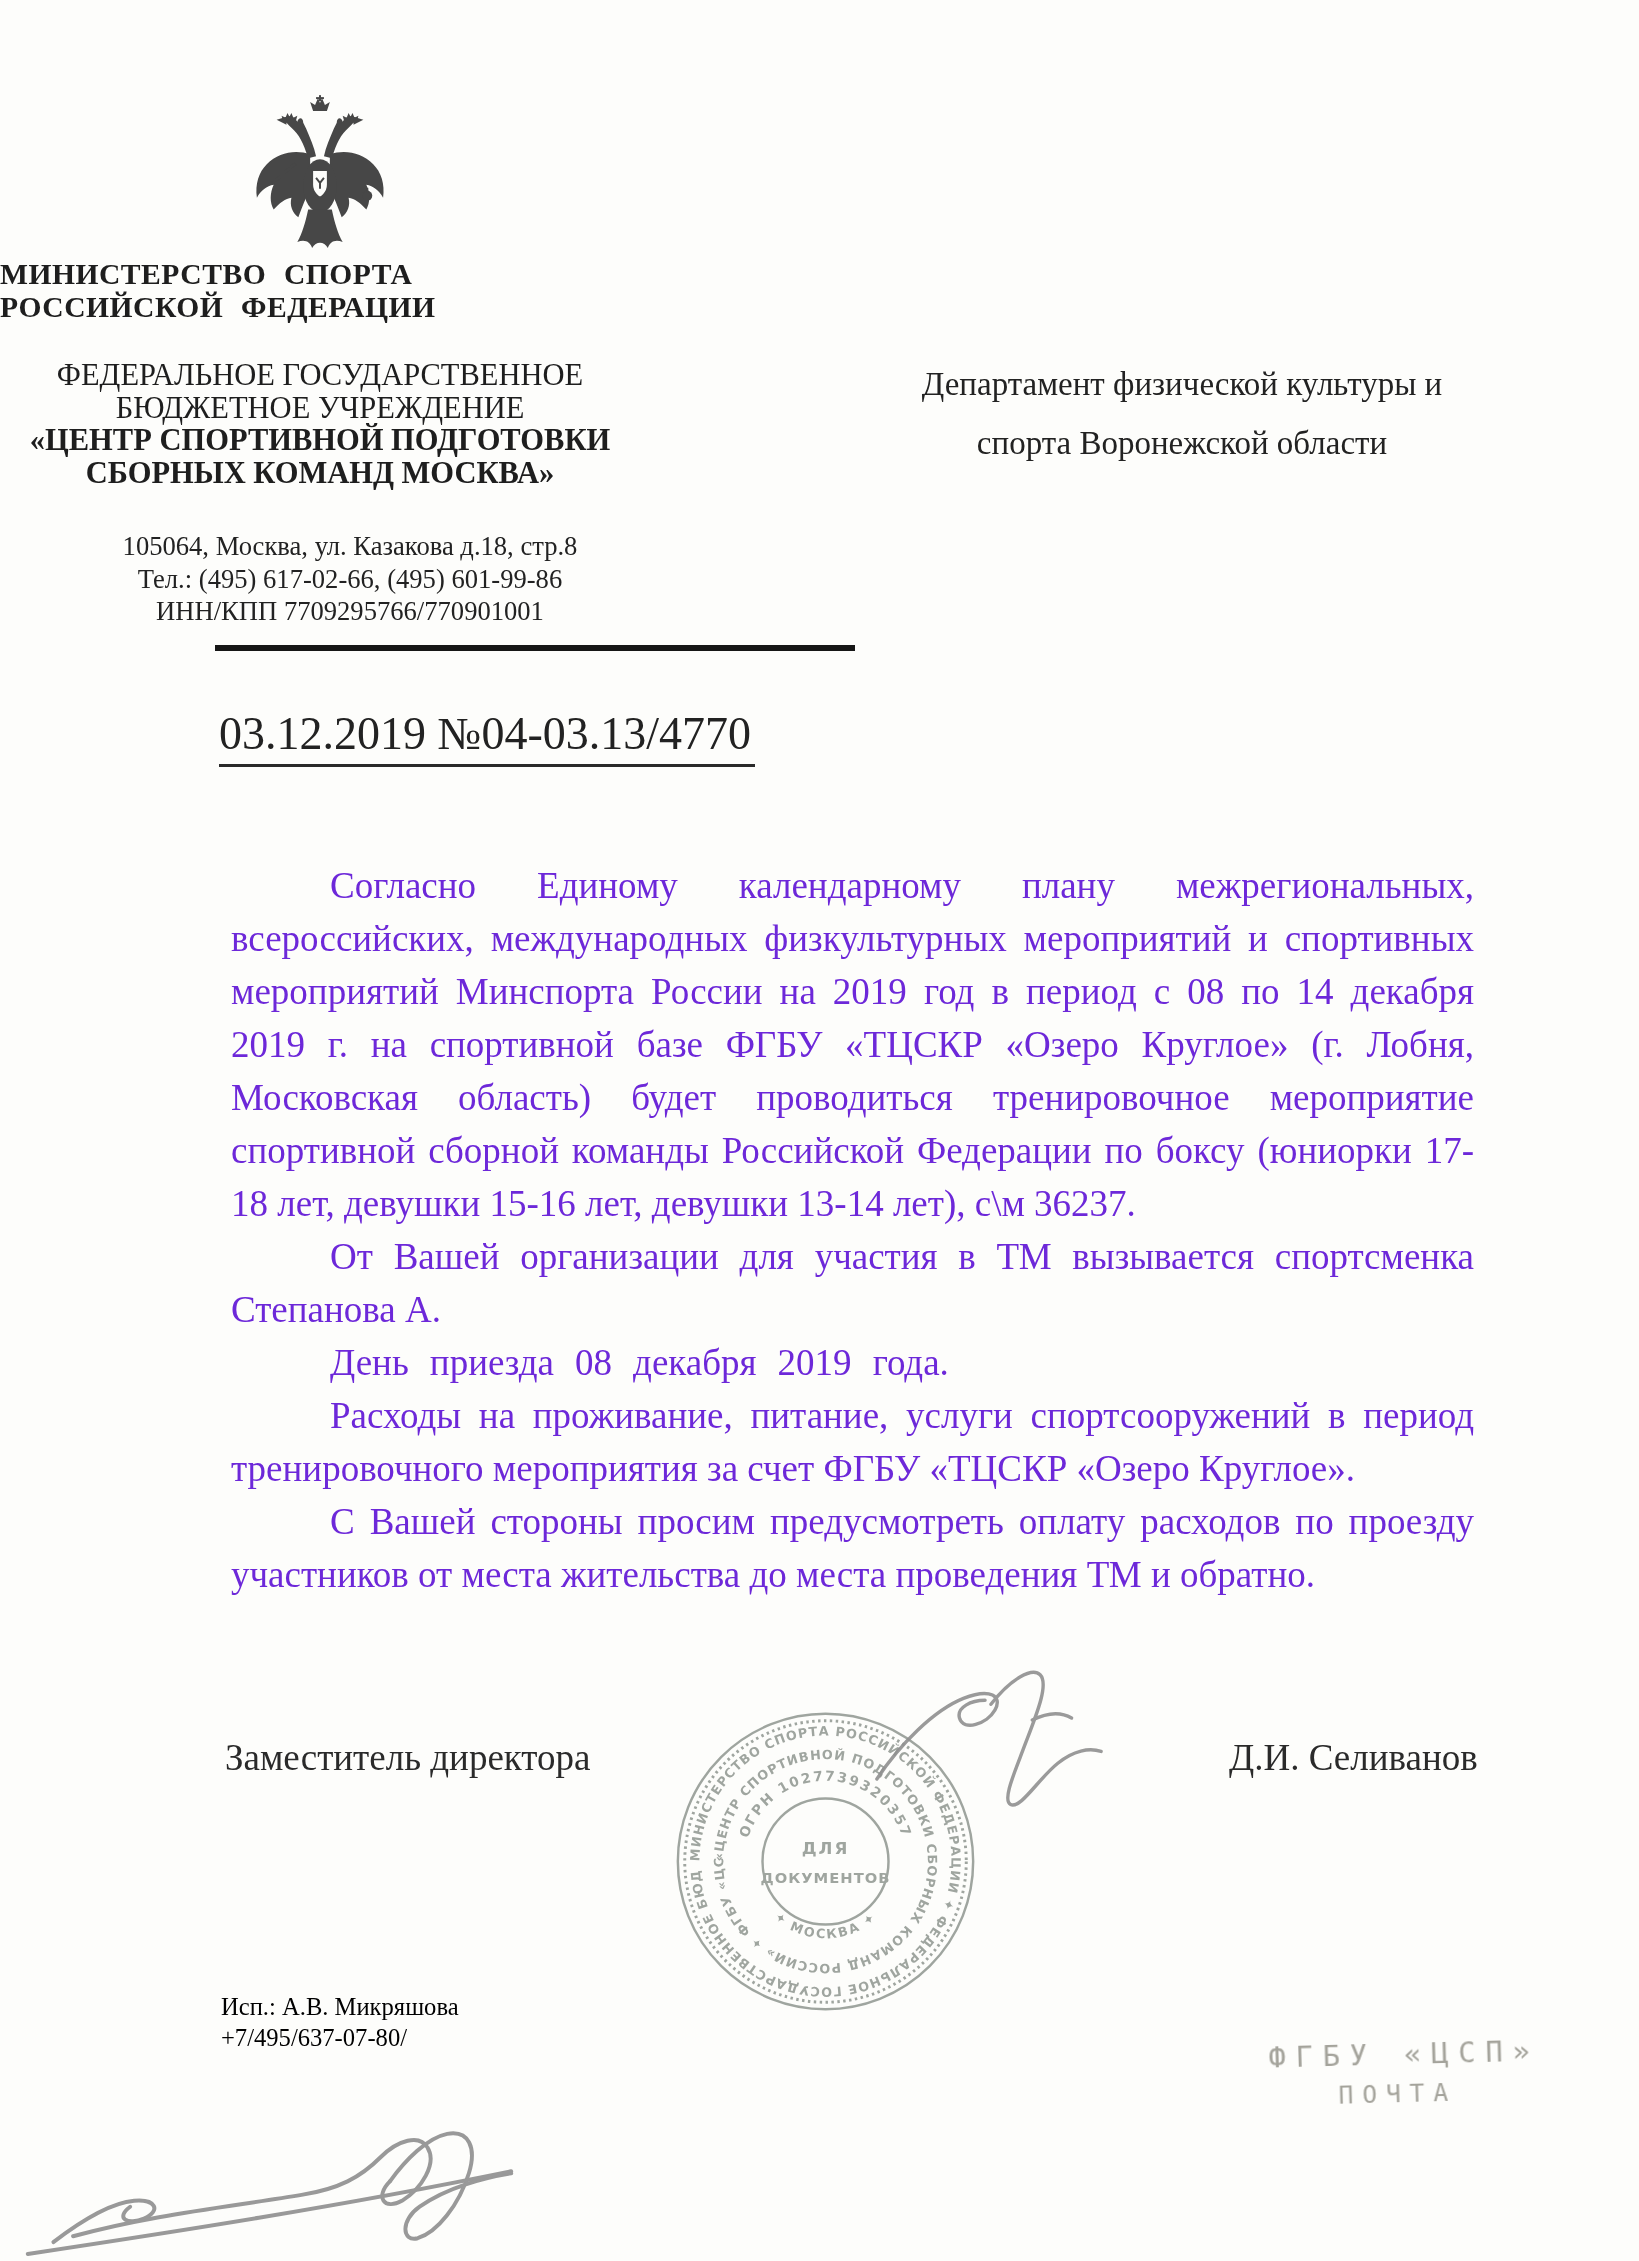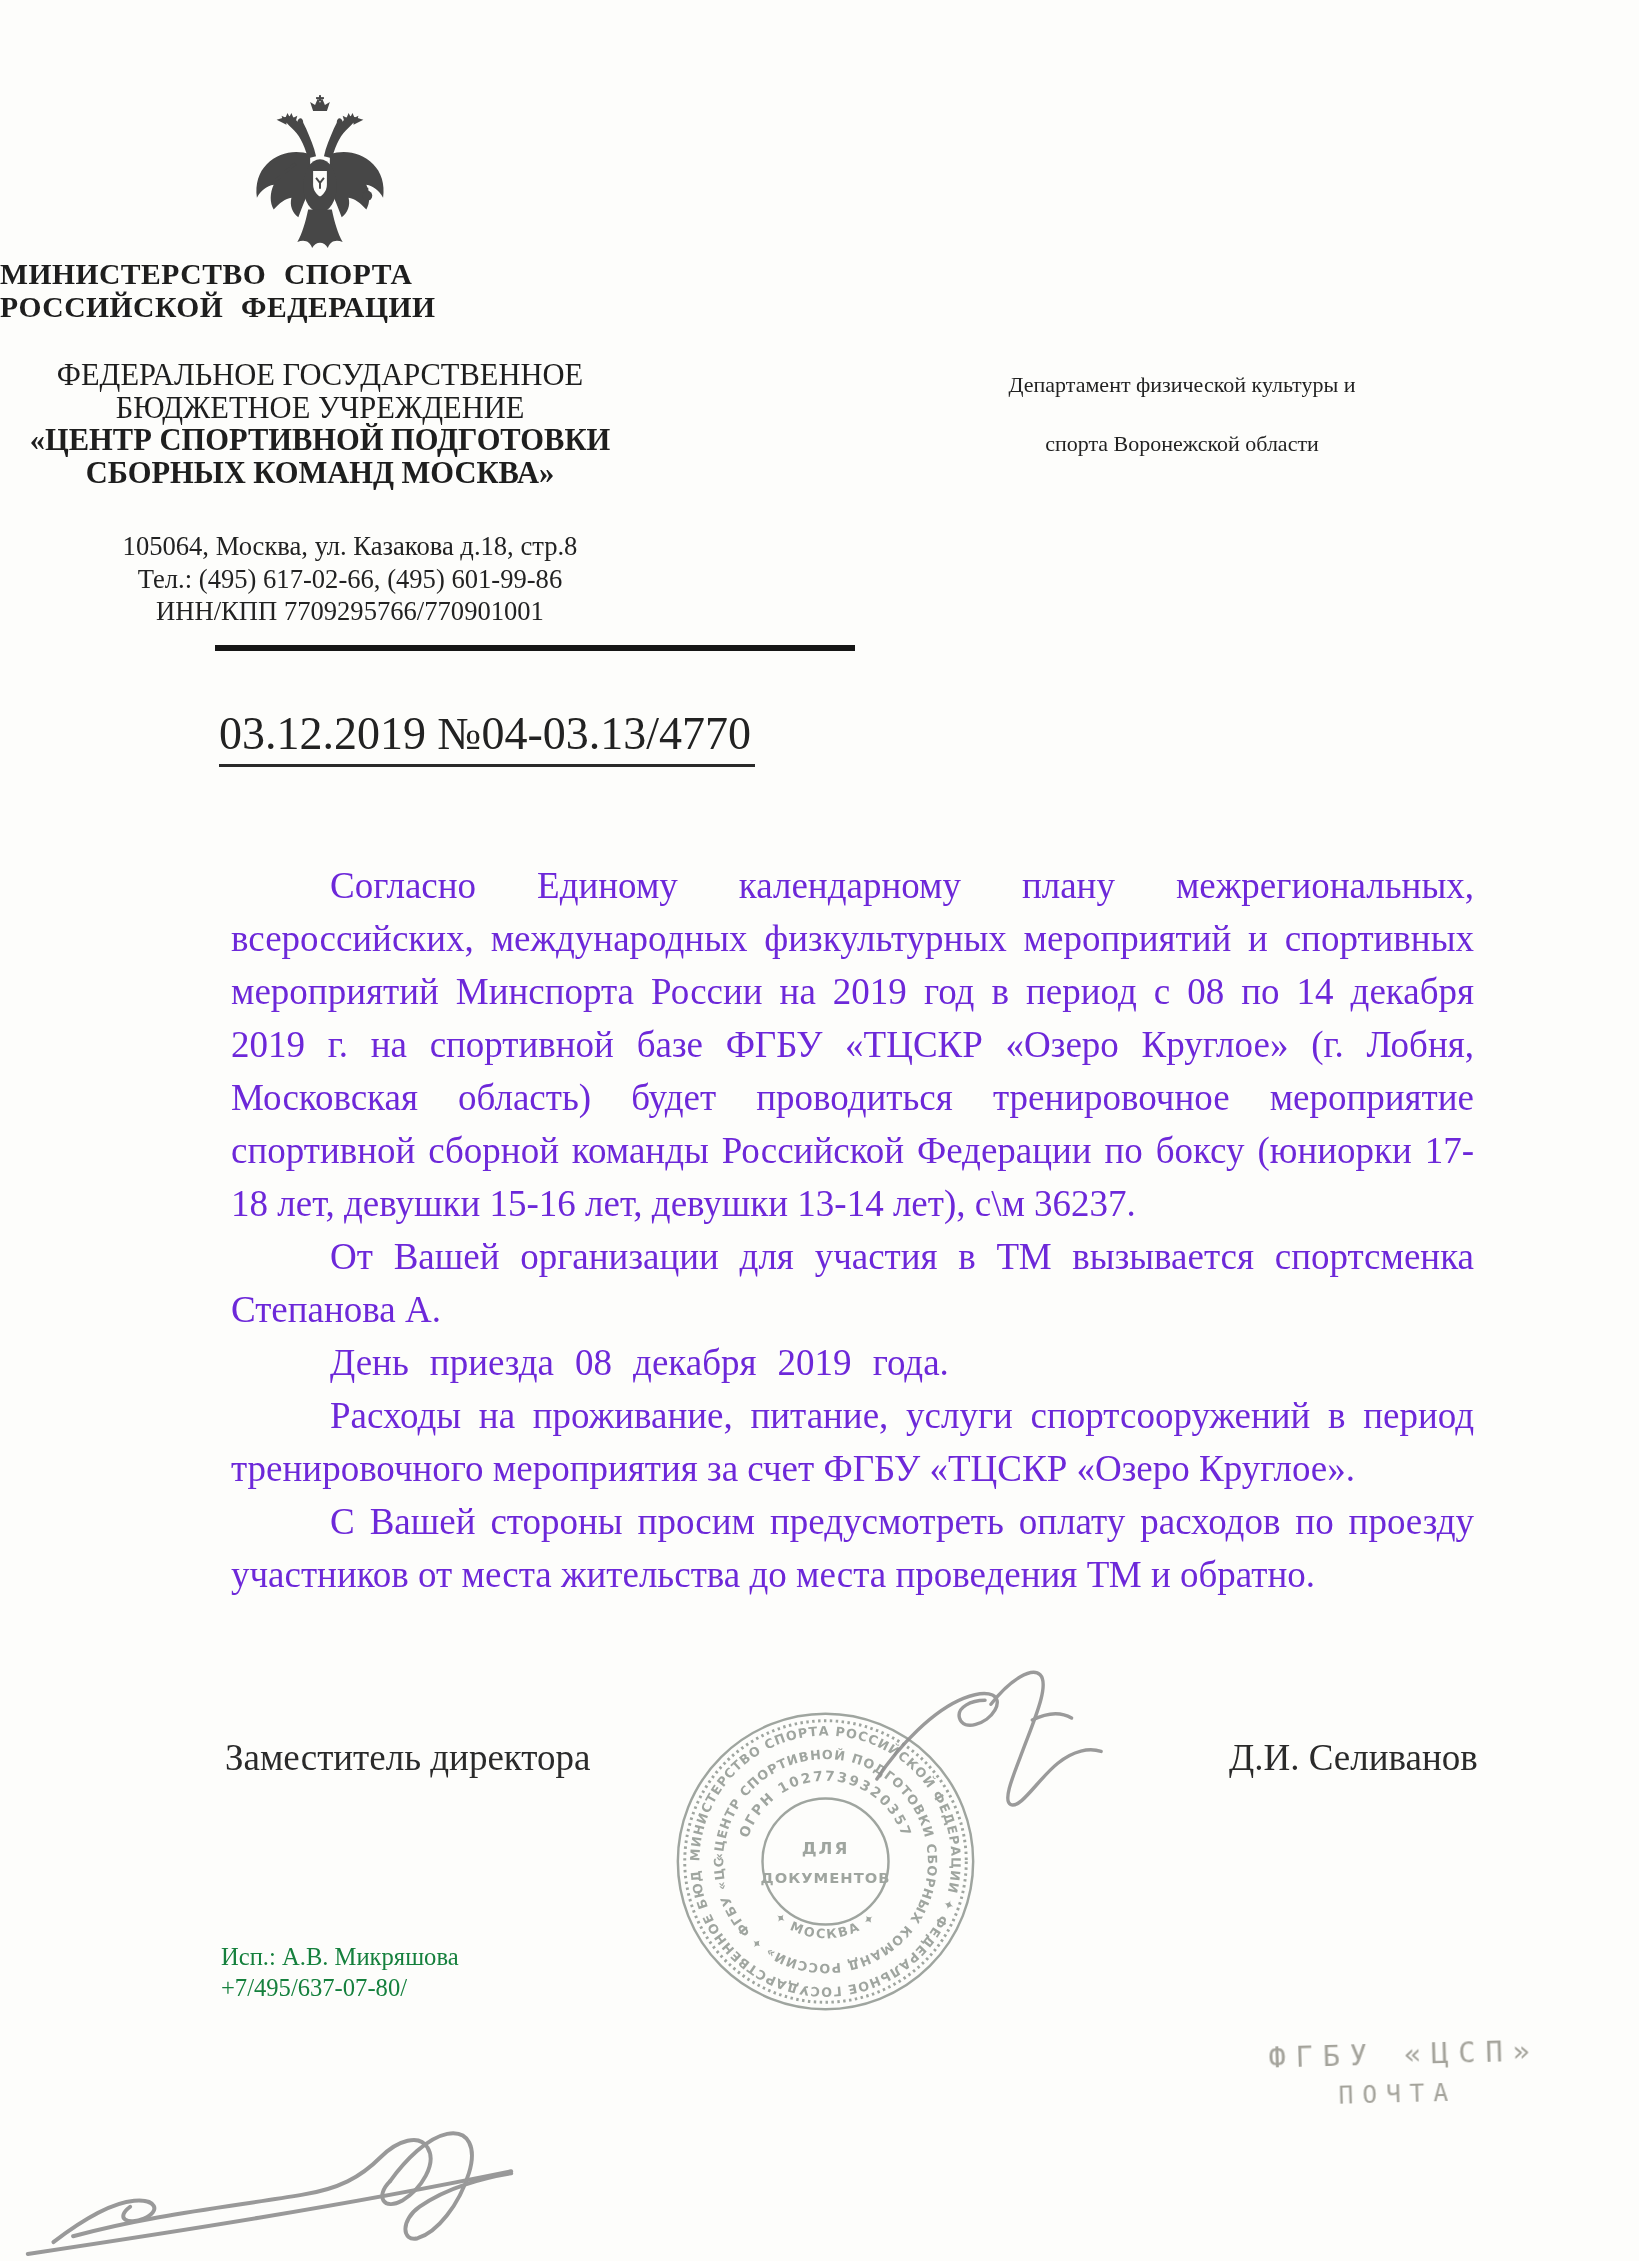--- a/index.html
+++ b/index.html
@@ -12,21 +12,21 @@
   .ministry{position:absolute;left:0;top:258px;width:640px;
     font-weight:bold;font-size:29.6px;line-height:33px;letter-spacing:0.5px;word-spacing:9.9px;color:#1e1e1e;}
   .org{position:absolute;left:0;top:359px;width:640px;text-align:center;
     font-size:30.5px;line-height:32.5px;color:#1e1e1e;}
   .org .b{font-weight:bold;}
   .addr{position:absolute;left:0;top:530px;width:640px;text-align:center;
     font-size:26.6px;line-height:32.5px;color:#222;margin-left:30px;}
   .divider{position:absolute;left:215px;top:645px;width:640px;height:5.9px;background:#161616;}
   
   .recipient{position:absolute;left:867px;top:355px;width:630px;text-align:center;
-    font-size:22px;line-height:59px;color:#222;}
+    font-size:33px;line-height:59px;color:#222;}
   
   .ref{position:absolute;left:219px;top:707px;font-size:46px;color:#222;
     border-bottom:3px solid #2a2a2a;padding:0 3.9px 3.9px 0;}
   
   .body{position:absolute;left:231px;top:859px;width:1243px;font-size:37px;color:#6d28d9;}
   .bline{height:53px;line-height:53px;white-space:nowrap;}
   .j{white-space:normal;text-align:justify;text-align-last:justify;}
   .ind{padding-left:99px;}
   .gap{word-spacing:11.8px;}
   
@@ -34,21 +34,21 @@
   .sig-name{position:absolute;left:1229px;top:1736px;font-size:37px;color:#2a2a2a;}
   
   .stamp{position:absolute;left:668px;top:1704px;width:315px;height:315px;opacity:.82;}
   .stamp text, .stamp textPath{
     font-family:"DejaVu Sans", sans-serif;font-weight:bold;
   }
   
   .sig1{position:absolute;left:865px;top:1661px;width:246px;height:177px;}
   .sig2{position:absolute;left:13.8px;top:2116px;width:512px;height:146px;}
   
-  .footer{position:absolute;left:221px;top:1942px;font-size:24.6px;line-height:30.5px;color:#15803d;}
+  .footer{position:absolute;left:221px;top:1992px;font-size:24.6px;line-height:30.5px;color:#000000;}
   
   .mail{position:absolute;left:1269px;top:2037px;color:#a4a39b;
     font-family:"DejaVu Sans Mono", monospace;transform:rotate(-1.5deg);
     filter:blur(0.3px);}
   .mail .l1{font-size:28.6px;letter-spacing:9.9px;}
   .mail .l2{font-size:24.6px;letter-spacing:8.9px;margin-left:69px;margin-top:7.9px;}
 </style>
 </head>
 <body>
 

